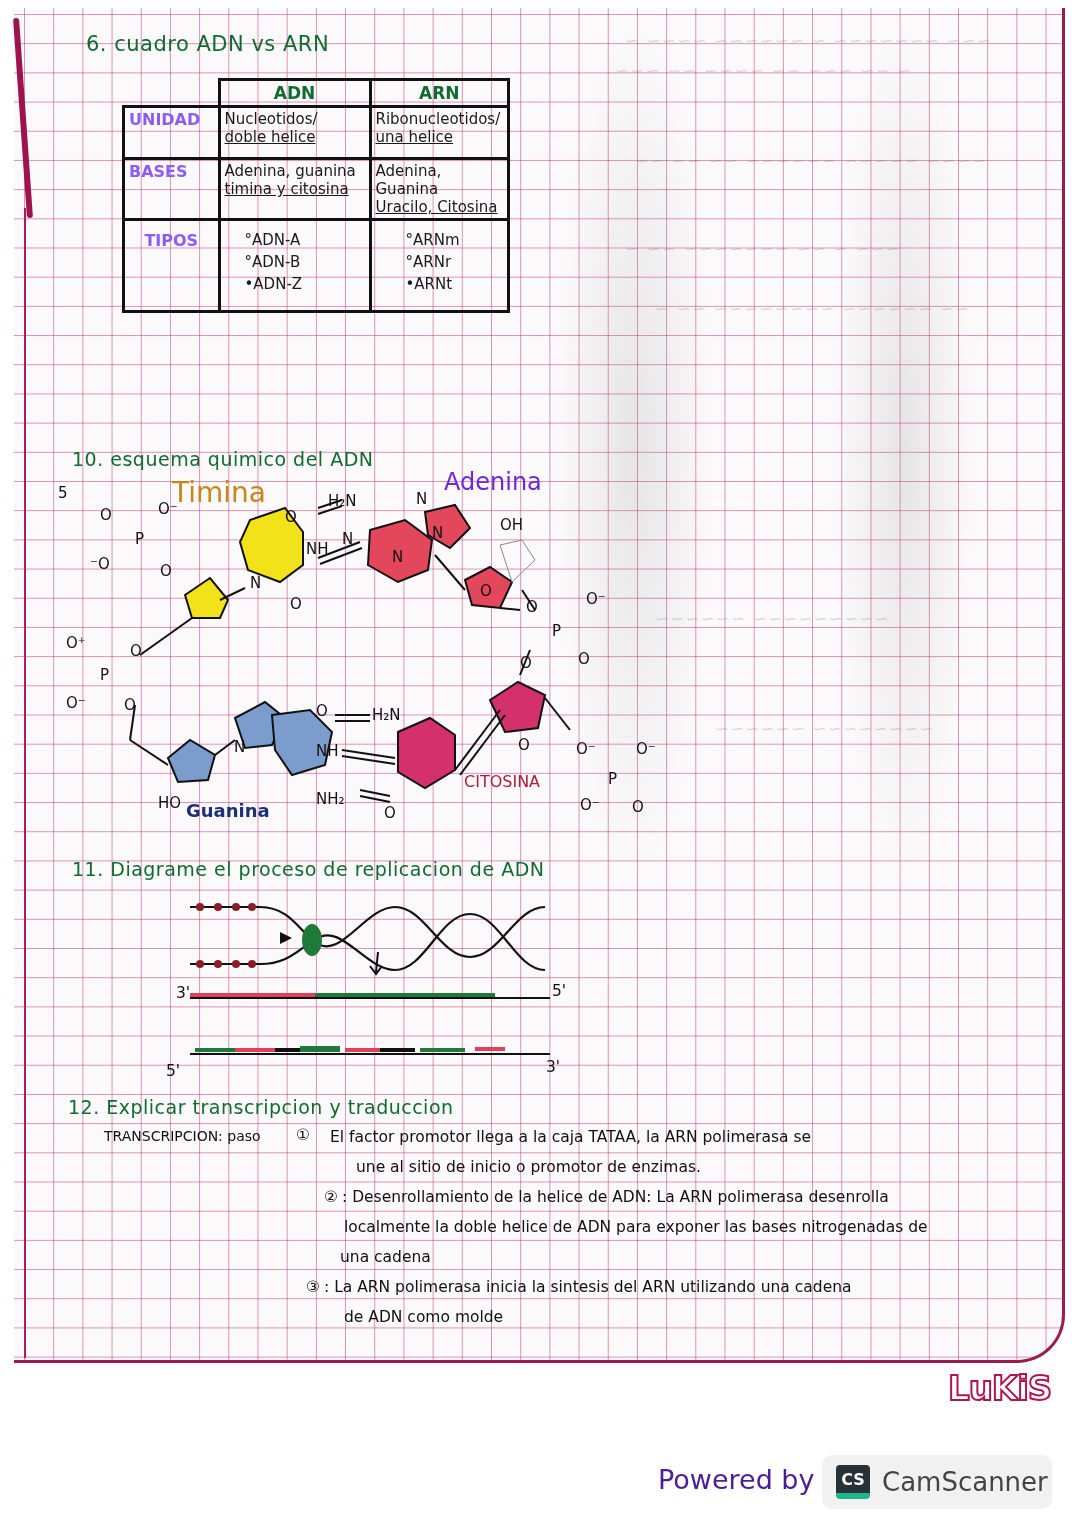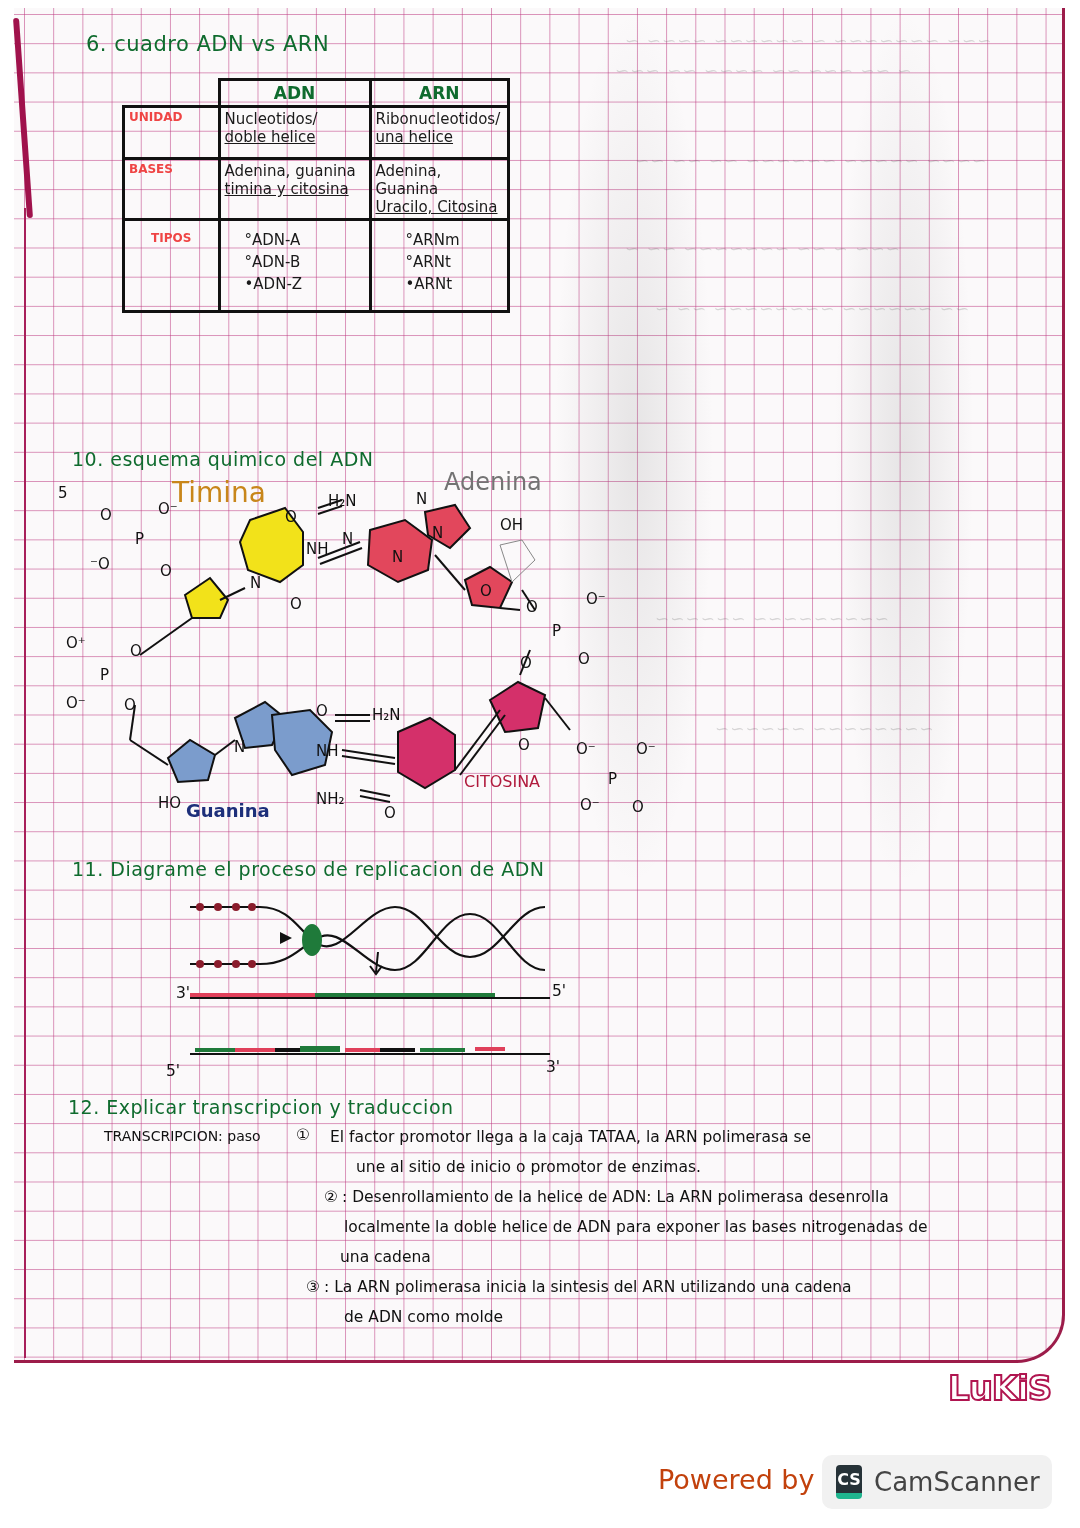--- a/index.html
+++ b/index.html
@@ -31,41 +31,41 @@
   }
   .smudge {
     position:absolute; background:radial-gradient(ellipse at center, rgba(120,120,120,0.16), rgba(120,120,120,0) 70%);
   }
   .hand { font-family:"DejaVu Sans", sans-serif; }
   .heading { position:absolute; color:#0f6b2e; font-size:21px; letter-spacing:0.5px; }
 
   
   .cmp { position:absolute; border-collapse:collapse; }
   .cmp td { border:3px solid #111; padding:2px 4px; vertical-align:top; font-size:15px; color:#1a1a1a; }
-  .cmp .rowh { color:#ef4444; font-weight:bold; font-size:12px; }
+  .cmp .rowh { color:#8b5cf6; font-weight:bold; font-size:16px; }
   .cmp .colh { color:#0f6b2e; font-weight:bold; font-size:17px; text-align:center; border-bottom:3px solid #111; }
   .cmp .blank { border:none; }
   .cmp .line2 { display:block; text-decoration:underline; }
   .cmp .types span { display:block; line-height:22px; }
 
   .lbl { position:absolute; font-size:28px; }
   .atom { position:absolute; font-size:15px; color:#111; }
   .txt { position:absolute; font-size:15.5px; color:#111; white-space:nowrap; }
 
   .lukis {
     position:absolute; left:948px; top:1368px; font-size:34px; font-weight:bold;
     color:#fff; -webkit-text-stroke:2px #b01550; letter-spacing:-1px;
   }
-  .powered { position:absolute; left:658px; top:1464px; font-size:27px; color:#c2410c; }
+  .powered { position:absolute; left:658px; top:1464px; font-size:27px; color:#4c1d95; }
   .cs-badge {
     position:absolute; left:822px; top:1455px; width:230px; height:54px; background:#f1f1f1;
     border-radius:10px; display:flex; align-items:center;
   }
   .cs-logo {
-    width:26px; height:34px; margin-left:14px; background:#263238; border-radius:4px;
+    width:34px; height:34px; margin-left:14px; background:#263238; border-radius:4px;
     color:#fff; font-weight:bold; font-size:16px; display:flex; align-items:center; justify-content:center;
     border-bottom:6px solid #1fb58f; box-sizing:border-box;
   }
   .cs-name { margin-left:12px; font-size:26px; color:#444; }
 </style>
 </head>
 <body>
 
 <div class="paper">
   <div class="margin-line"></div>
@@ -103,21 +103,21 @@
   </tr>
   <tr style="height:92px;">
     <td class="rowh" style="text-align:center;padding-top:10px;">TIPOS</td>
     <td class="types" style="padding-left:24px;padding-top:8px;">
       <span>°ADN-A</span>
       <span>°ADN-B</span>
       <span>•ADN-Z</span>
     </td>
     <td class="types" style="padding-left:34px;padding-top:8px;">
       <span>°ARNm</span>
-      <span>°ARNt</span>
+      <span>°ARNr</span>
       <span>•ARNt</span>
     </td>
   </tr>
 </tbody>
   </table>
 
 <div class="heading hand" style="left:72px;top:448px;font-size:19px;">10. esquema quimico del ADN</div>
 
 <svg style="position:absolute;left:60px;top:470px;" width="640" height="370">
   <g stroke="#111" stroke-width="2" fill="none">
@@ -161,21 +161,21 @@
     <line x1="275" y1="245" x2="310" y2="245"></line>
       <line x1="275" y1="251" x2="310" y2="251"></line>
     <line x1="282" y1="280" x2="335" y2="288"></line>
       <line x1="282" y1="286" x2="335" y2="294"></line>
     <line x1="300" y1="320" x2="330" y2="326"></line>
       <line x1="300" y1="326" x2="330" y2="332"></line>
   </g>
 </svg>
 
 <div class="lbl hand" style="left:172px;top:476px;color:#c8861a;">Timina</div>
-<div class="lbl hand" style="left:444px;top:468px;color:#737373;font-size:24px;">Adenina</div>
+<div class="lbl hand" style="left:444px;top:468px;color:#6d28d9;font-size:24px;">Adenina</div>
 <div class="lbl hand" style="left:186px;top:800px;color:#1d2f7a;font-size:18px;font-weight:bold;text-align:right;">Guanina</div>
 <div class="lbl hand" style="left:464px;top:772px;color:#b01a3c;font-size:16px;">CITOSINA</div>
 
 <div class="atom" style="left:58px;top:484px;">5</div>
 <div class="atom" style="left:100px;top:506px;">O</div>
 <div class="atom" style="left:158px;top:500px;">O⁻</div>
 <div class="atom" style="left:135px;top:530px;">P</div>
 <div class="atom" style="left:90px;top:555px;">⁻O</div>
 <div class="atom" style="left:160px;top:562px;">O</div>
 <div class="atom" style="left:250px;top:574px;">N</div>

